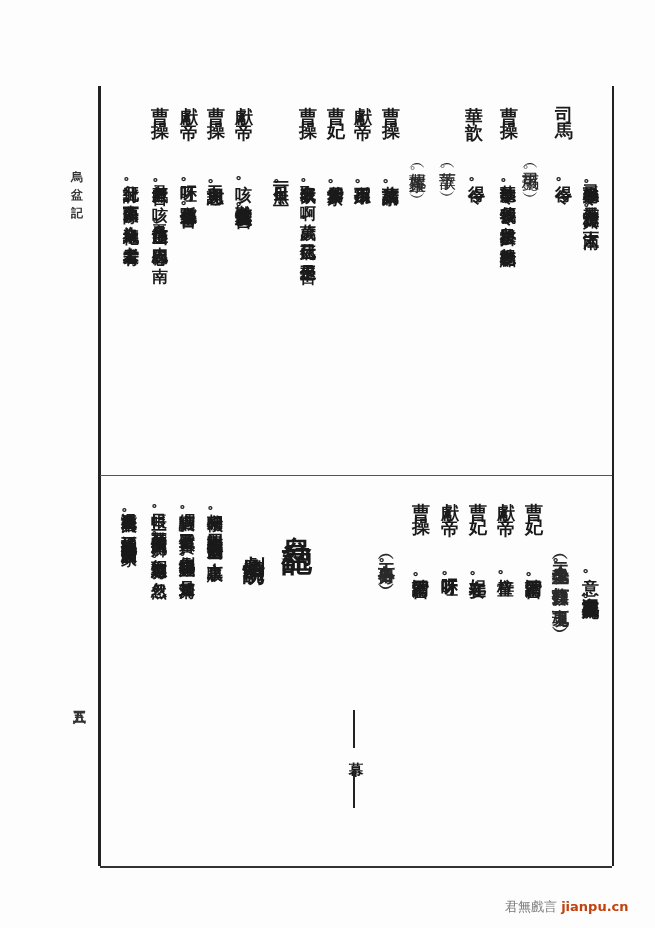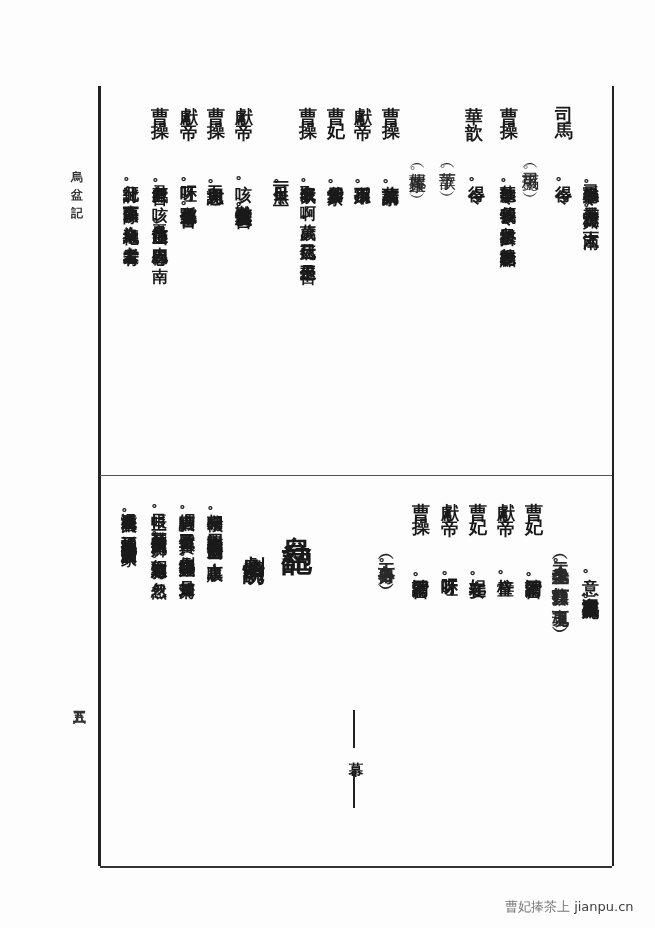--- a/index.html
+++ b/index.html
@@ -27,21 +27,21 @@
   .title-mid { font-size: 22px; font-weight: 600; letter-spacing: 3px; }
   .side { font-size: 12px; font-weight: 700; letter-spacing: 18px; color: #333; }
   .pageno { font-size: 13px; font-weight: 700; letter-spacing: 1px; color: #333; }
   .curtain { font-size: 15px; font-weight: 800; }
   .curtain-line { position: absolute; width: 2px; background: #222; }
   .watermark {
     position: absolute; left: 505px; top: 898px;
     font-family: "DejaVu Sans", sans-serif; font-size: 13px; color: #777;
     white-space: nowrap;
   }
-  .watermark .url { color: #404040; }
+  .watermark .url { color: #c2410c; font-weight: bold; }
 </style>
 </head>
 <body>
 
 <div class="page">
 
   <div class="rule-v" style="left:98px; top:86px; width:3px; height:780px;"></div>
   <div class="rule-v" style="left:612px; top:86px; width:2px; height:780px;"></div>
   <div class="rule-h" style="left:100px; top:475px; width:512px; height:1px; background:#555;"></div>
   <div class="rule-h" style="left:100px; top:866px; width:512px;"></div>
@@ -118,16 +118,16 @@
 
   <div class="col title-big" style="left:286px; top:512px;">烏盆記</div>
   <div class="col title-mid" style="left:244px; top:538px;">劇情說明</div>
 
   <div class="col" style="left:204px; top:500px; font-size:16px; letter-spacing:1px;">宋朝時候。四川南陽縣有個商人劉世昌。上京裏販</div>
   <div class="col" style="left:176px; top:500px; font-size:16px; letter-spacing:1px;">寶綢緞。做了三年買賣。倒也很賺了些錢。如是算清</div>
   <div class="col" style="left:148px; top:500px; font-size:16px; letter-spacing:1px;">帳目。帶着一個僕人一同回鄉。行到定遠縣界。忽然</div>
   <div class="col" style="left:118px; top:500px; font-size:16px; letter-spacing:1px;">遇着狂風大雨。祇得胡亂走到一個窯戶趙大的家</div>
 
   <div class="watermark">
-    <span>曹妃捧茶上</span>
+    <span>君無戲言</span>
     <span class="url">jianpu.cn</span>
   </div>
 </div>
 
 </body></html>

